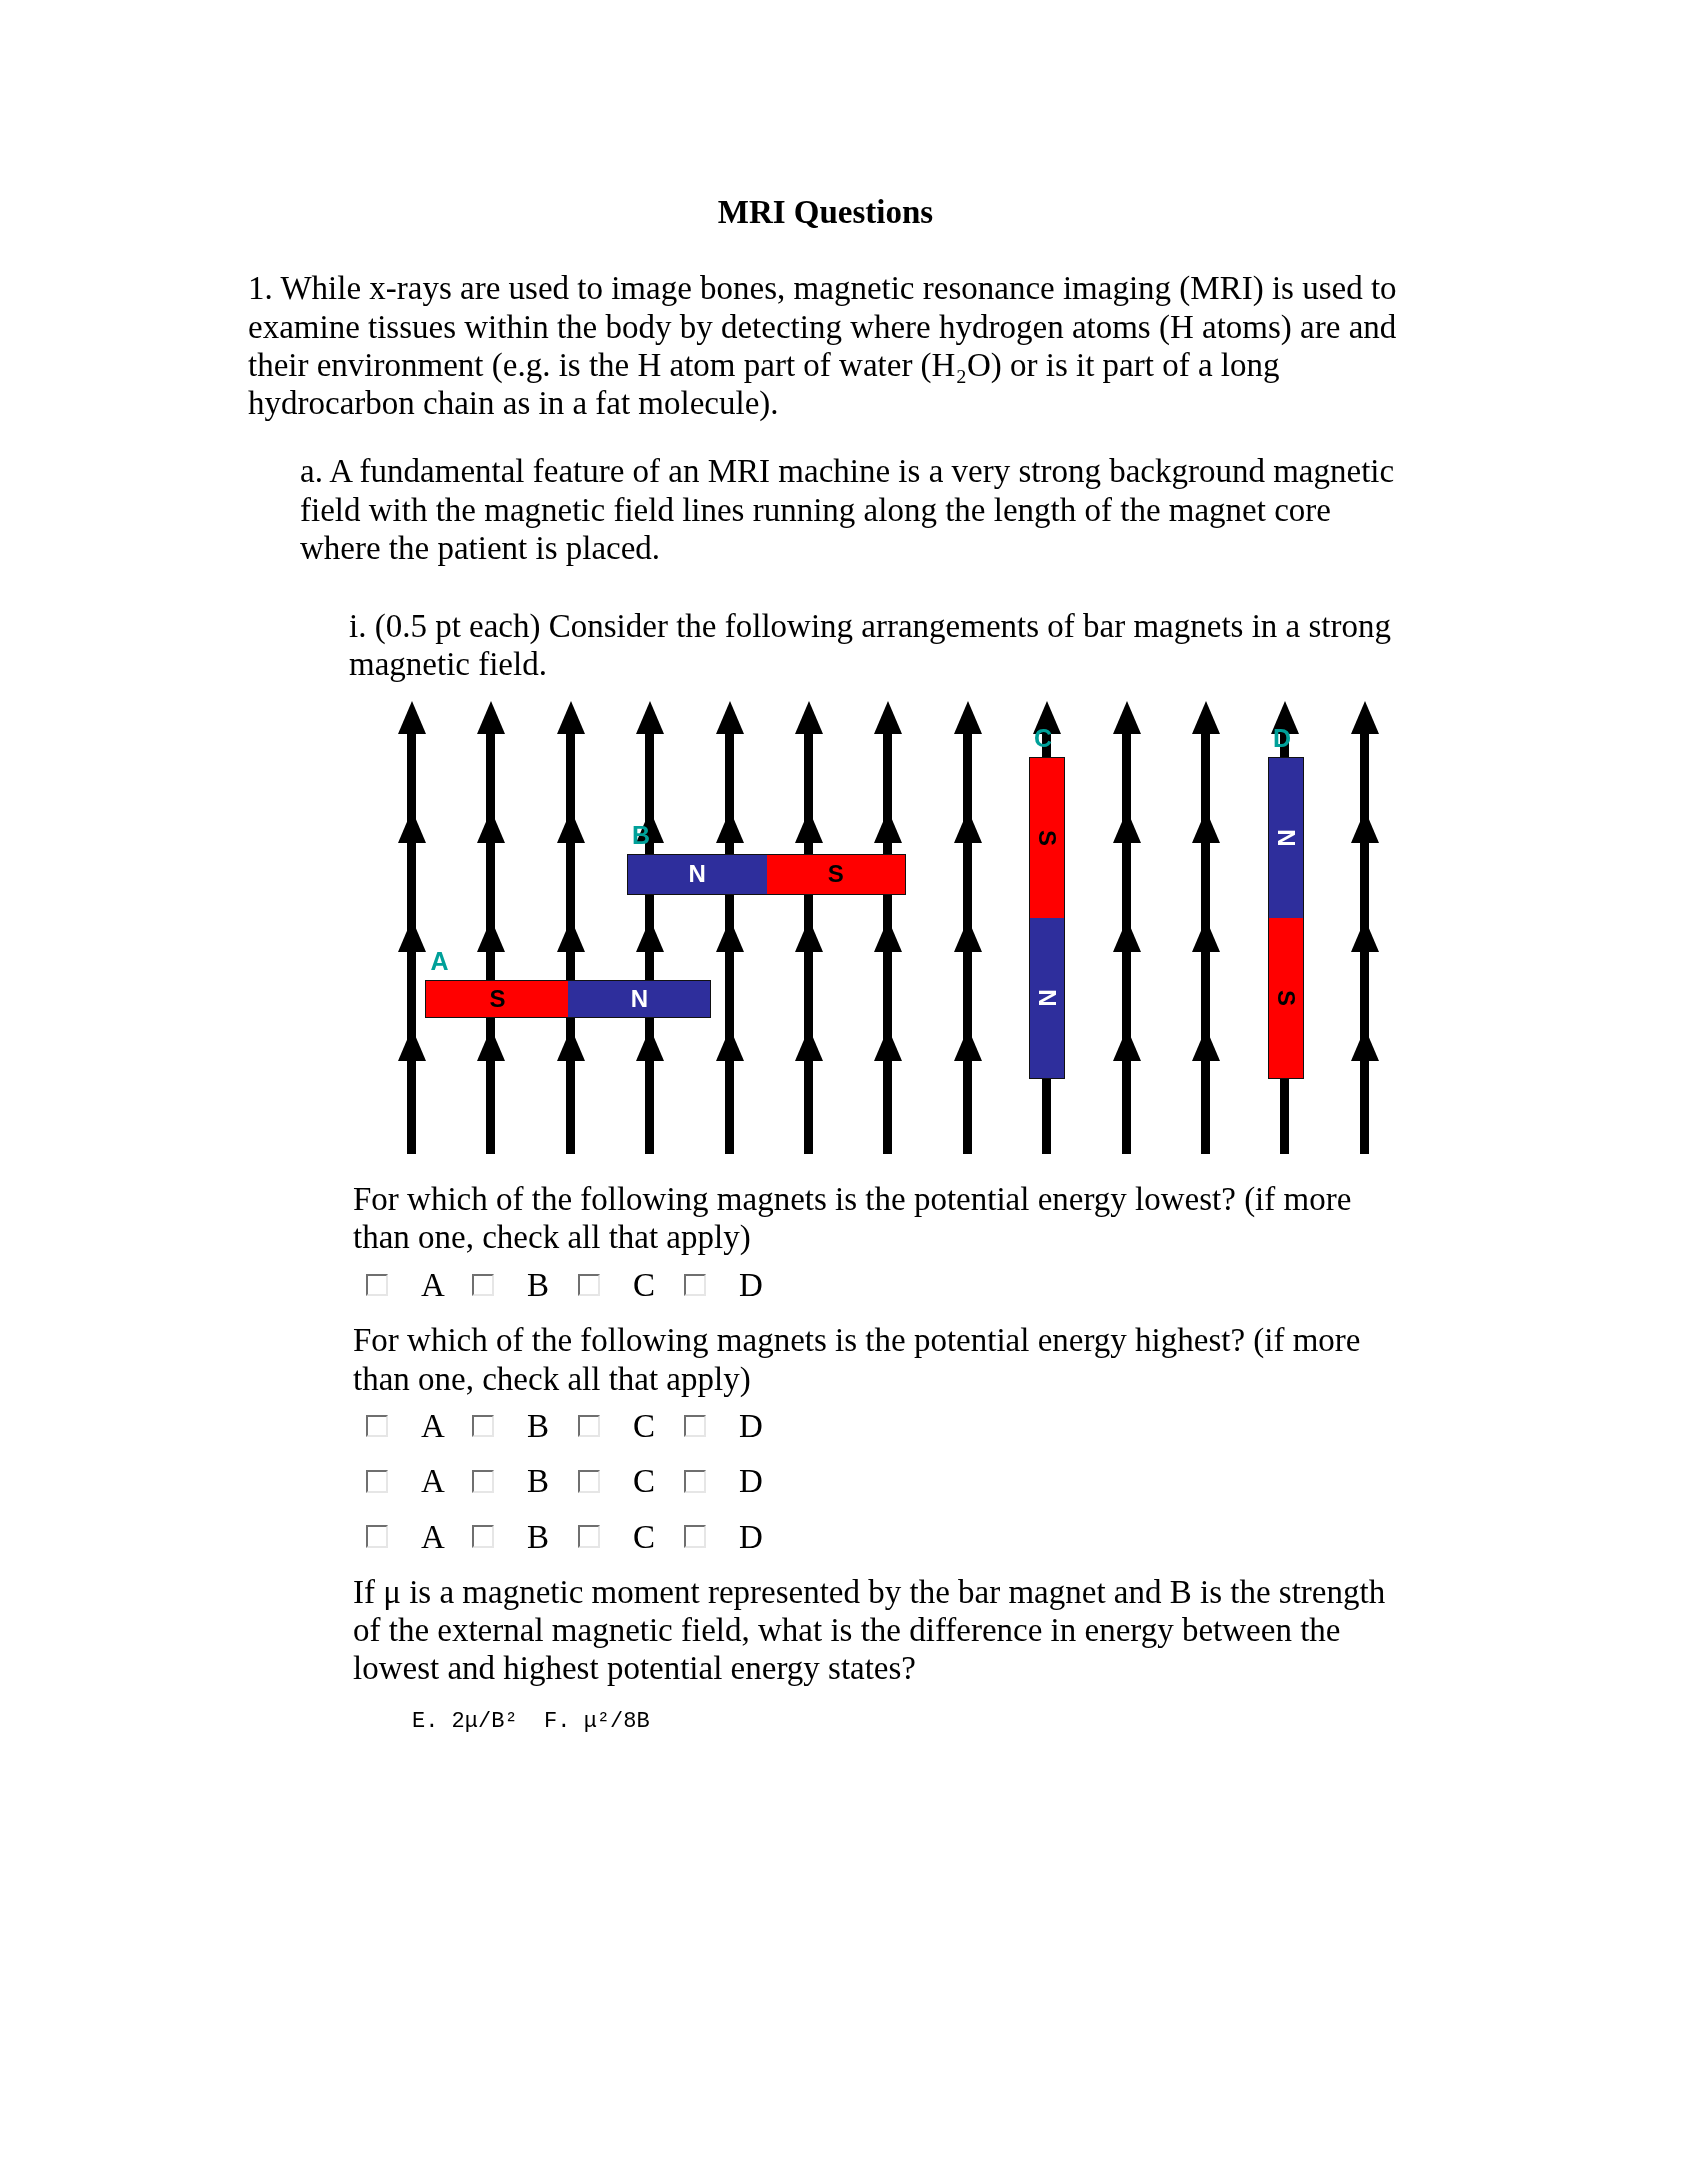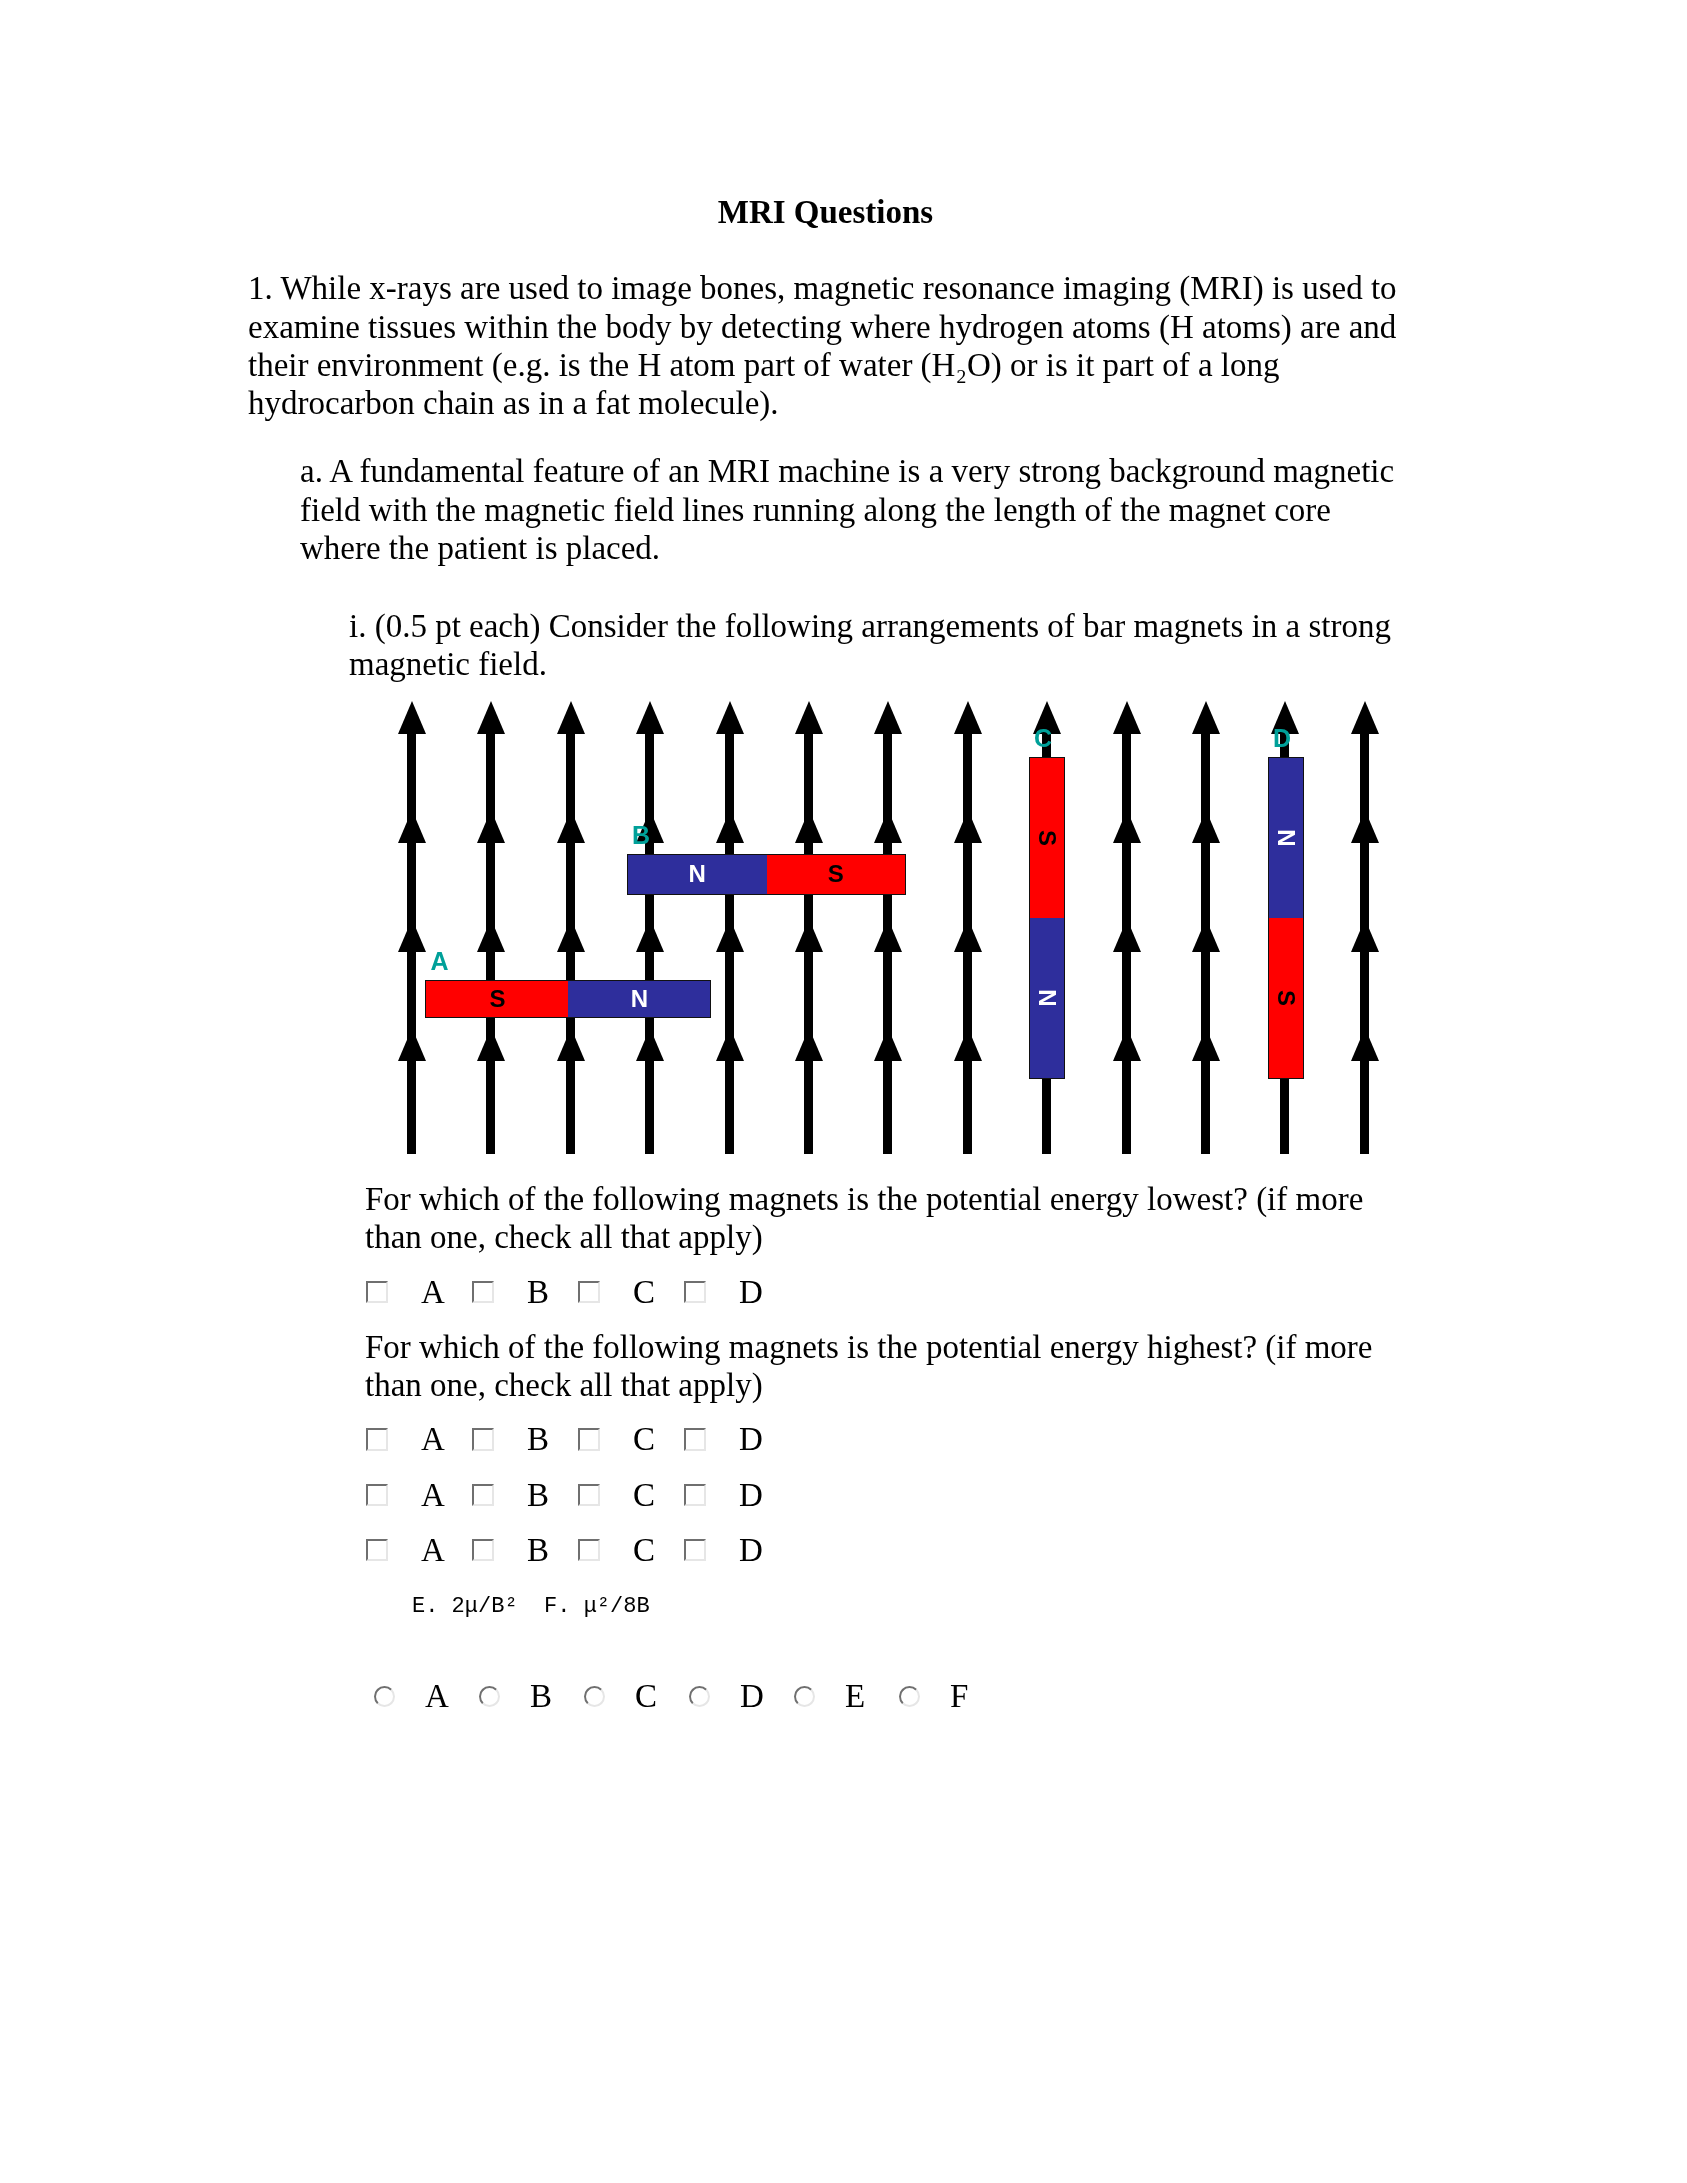--- a/index.html
+++ b/index.html
@@ -30,21 +30,21 @@
   #magnet-d { left:871px;top:56px;  width:36px;  height:322px; }
   .pole { flex:1; display:flex; align-items:center; justify-content:center; }
   .pole-text { font-family:"Liberation Sans",sans-serif; font-weight:bold; font-size:24px; line-height:1; }
   .magnet-v .pole-text { transform:rotate(90deg); }
   .text-dark { color:#000; }
   .text-light { color:#fff; }
   .magnet-label { position:absolute; top:-32px; left:4px; font-family:"Liberation Sans",sans-serif; font-weight:bold; font-size:25px; line-height:1; }
 
   
   .q-block { max-width:1092px; }
-  .q-text { margin:16px; }
+  .q-text { margin:4px; }
   .choice-row { display:flex; align-items:center; margin:9.3px 0 17px 16.5px; }
   .choice-item { display:flex; align-items:center; width:106px; }
   .radio-item  { display:flex; align-items:center; width:105px; }
   .checkbox {
     width:18.5px; height:18.5px; background:#fff; box-sizing:content-box;
     border:2px solid; border-color:#6f6f6f #e6e6e6 #e6e6e6 #6f6f6f;
   }
   .radio {
     width:17px; height:17px; background:#fff; border-radius:50%; box-sizing:content-box;
     border:2px solid; border-color:#6f6f6f #e6e6e6 #e6e6e6 #6f6f6f;
@@ -402,20 +402,21 @@
             <span class="choice-letter">C</span>
           </span>
           <span class="choice-item">
             <span class="checkbox"></span>
             <span class="choice-letter">D</span>
           </span>
         </div>
       </div>
 
       <div class="q-block">
+        <p class="q-text">If μ is a magnetic moment represented by the bar magnet and B is the strength of the external magnetic field, what is the difference in energy between the lowest and highest potential energy states?</p>
         <div class="mono-options">
           <p class="mono-line">E. 2μ/B²  F. μ²/8B</p>
         </div>
         <div class="radio-row">
           <span class="radio-item">
             <span class="radio"></span>
             <span class="choice-letter">A</span>
           </span>
           <span class="radio-item">
             <span class="radio"></span>

